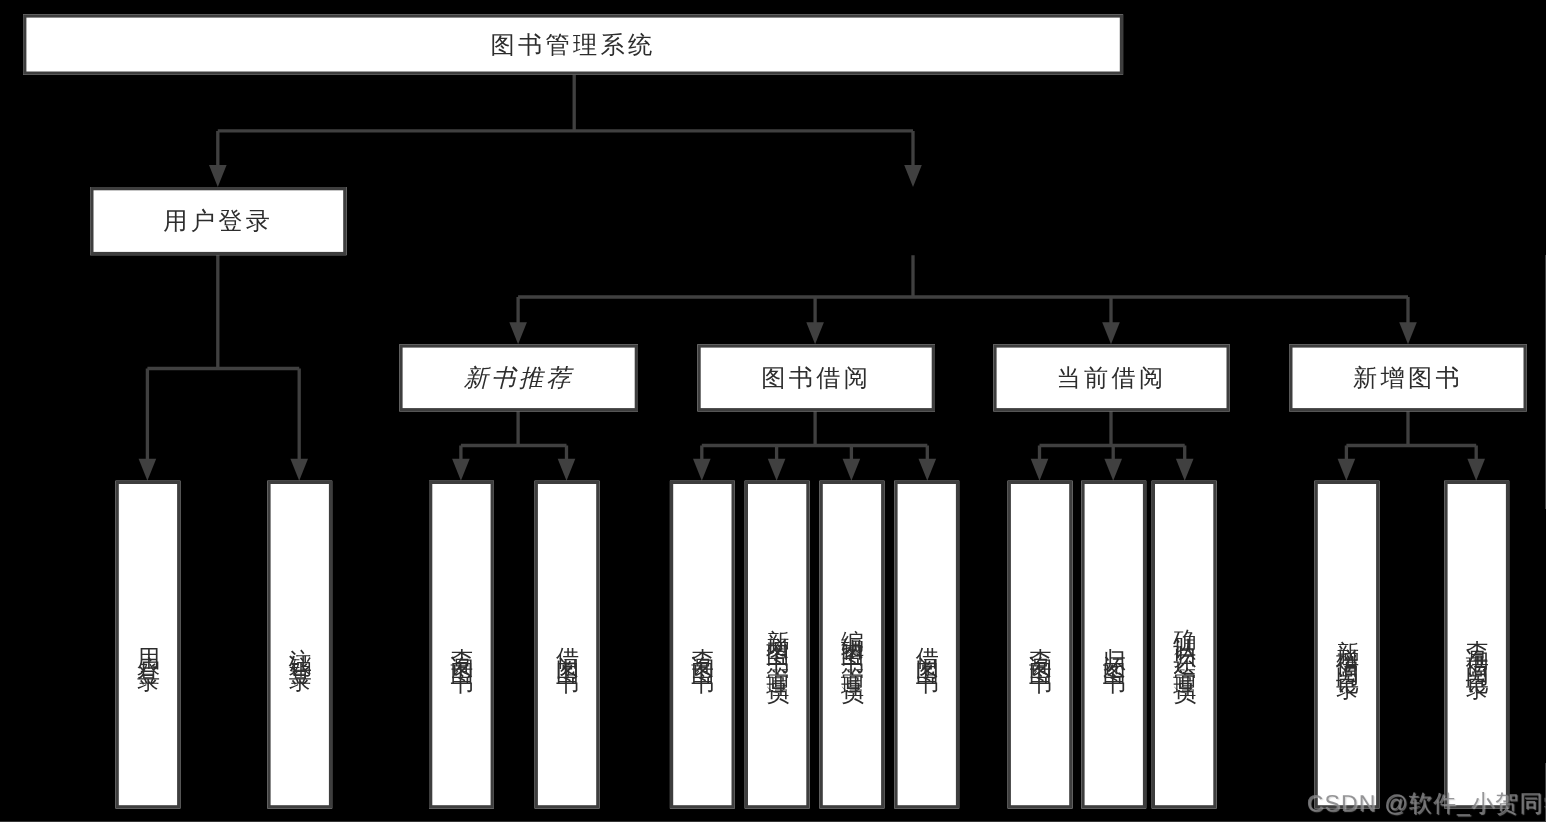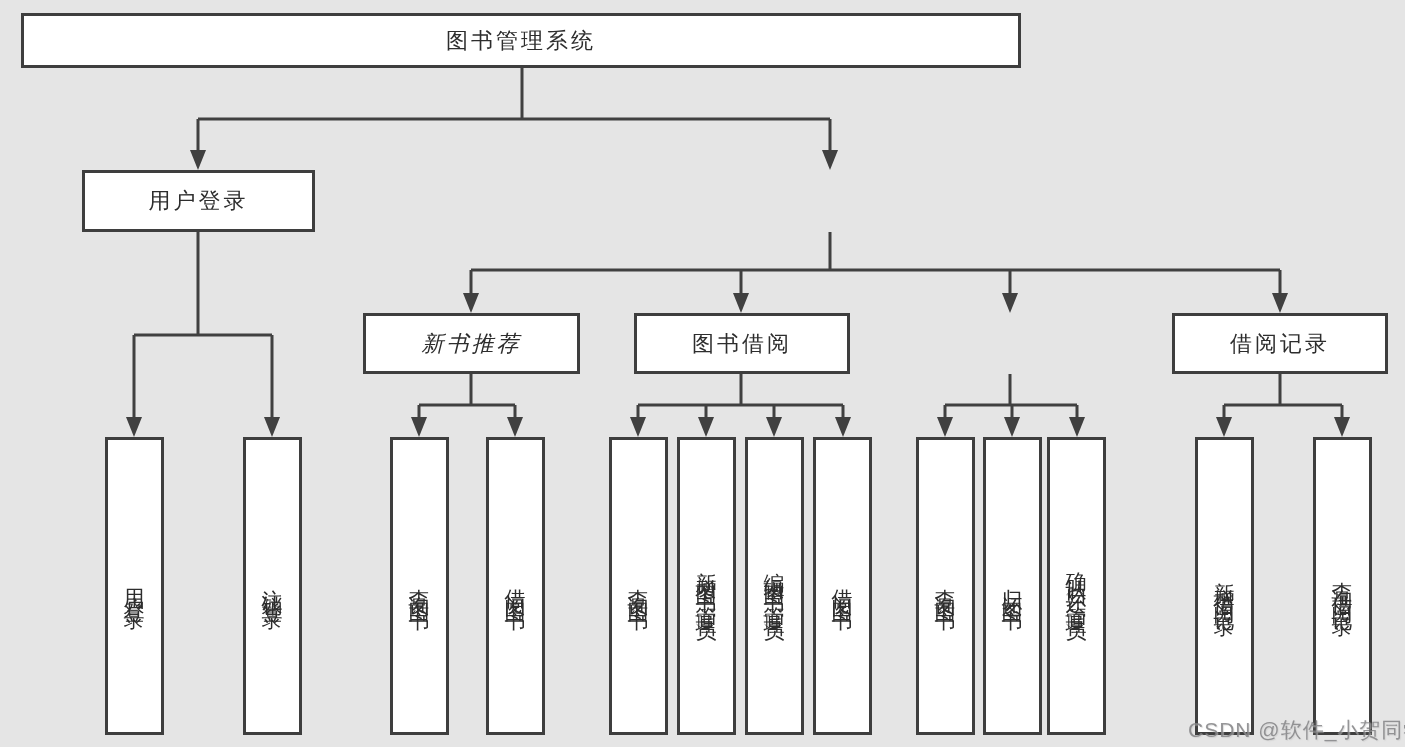--- a/index.html
+++ b/index.html
@@ -4,21 +4,21 @@
 <style>
   html, body { margin: 0; padding: 0; }
   body {
     font-family: "Liberation Sans", "DejaVu Sans", sans-serif;
     background: #ffffff;
   }
   #canvas {
     position: relative;
     width: 1405px;
     height: 747px;
-    background: #e5e5e5;
+    background: #000000;
     overflow: hidden;
   }
   #connectors {
     position: absolute;
     left: 0; top: 0;
     pointer-events: none;
   }
   .box {
     position: absolute;
     background: #ffffff;
@@ -126,22 +126,25 @@
   <div class="box h-box" id="node-login">
     <span>用户登录</span>
   </div>
 
   <div class="box h-box" id="node-newbook">
     <span>新书推荐</span>
   </div>
   <div class="box h-box" id="node-borrow">
     <span>图书借阅</span>
   </div>
+  <div class="box h-box" id="node-current">
+    <span>当前借阅</span>
+  </div>
   <div class="box h-box" id="node-record">
-    <span>借阅记录</span>
+    <span>新增图书</span>
   </div>
 
   <div class="box leaf" id="leaf-user-login">
     <span class="v-text">用户登录</span>
   </div>
   <div class="box leaf" id="leaf-logout">
     <span class="v-text">注销登录</span>
   </div>
   <div class="box leaf" id="leaf-nb-query">
     <span class="v-text">查询图书</span>

